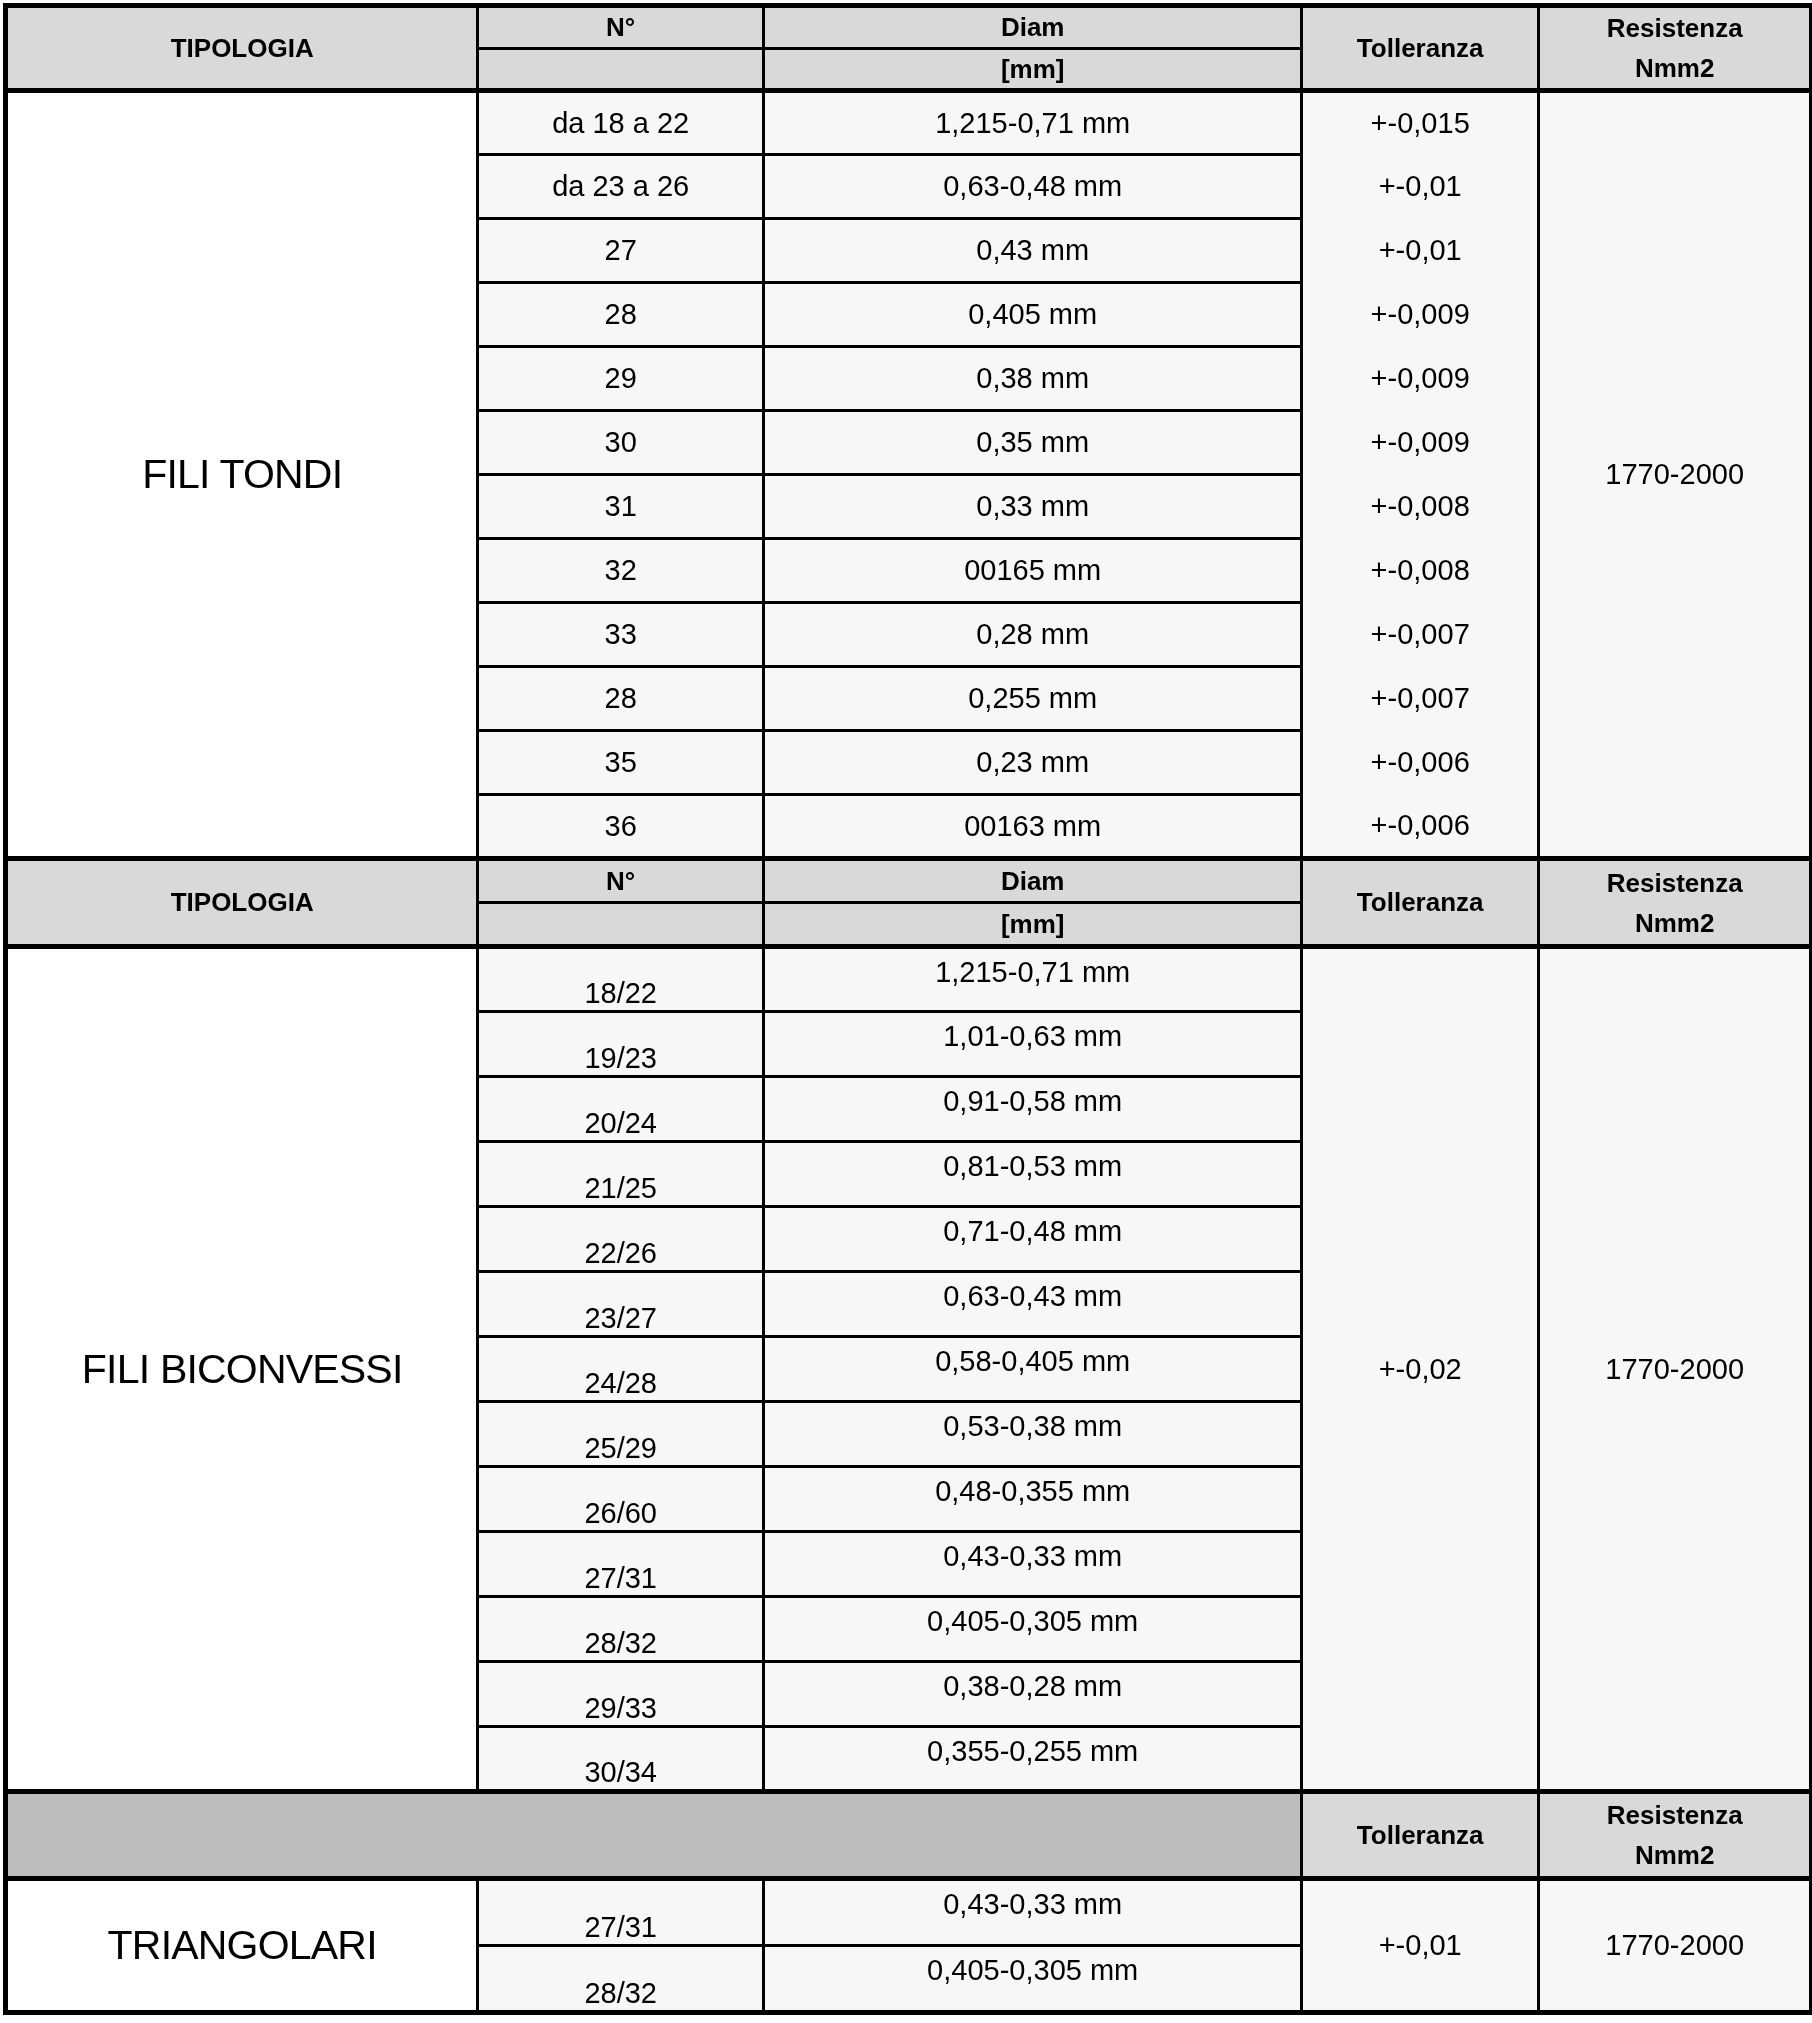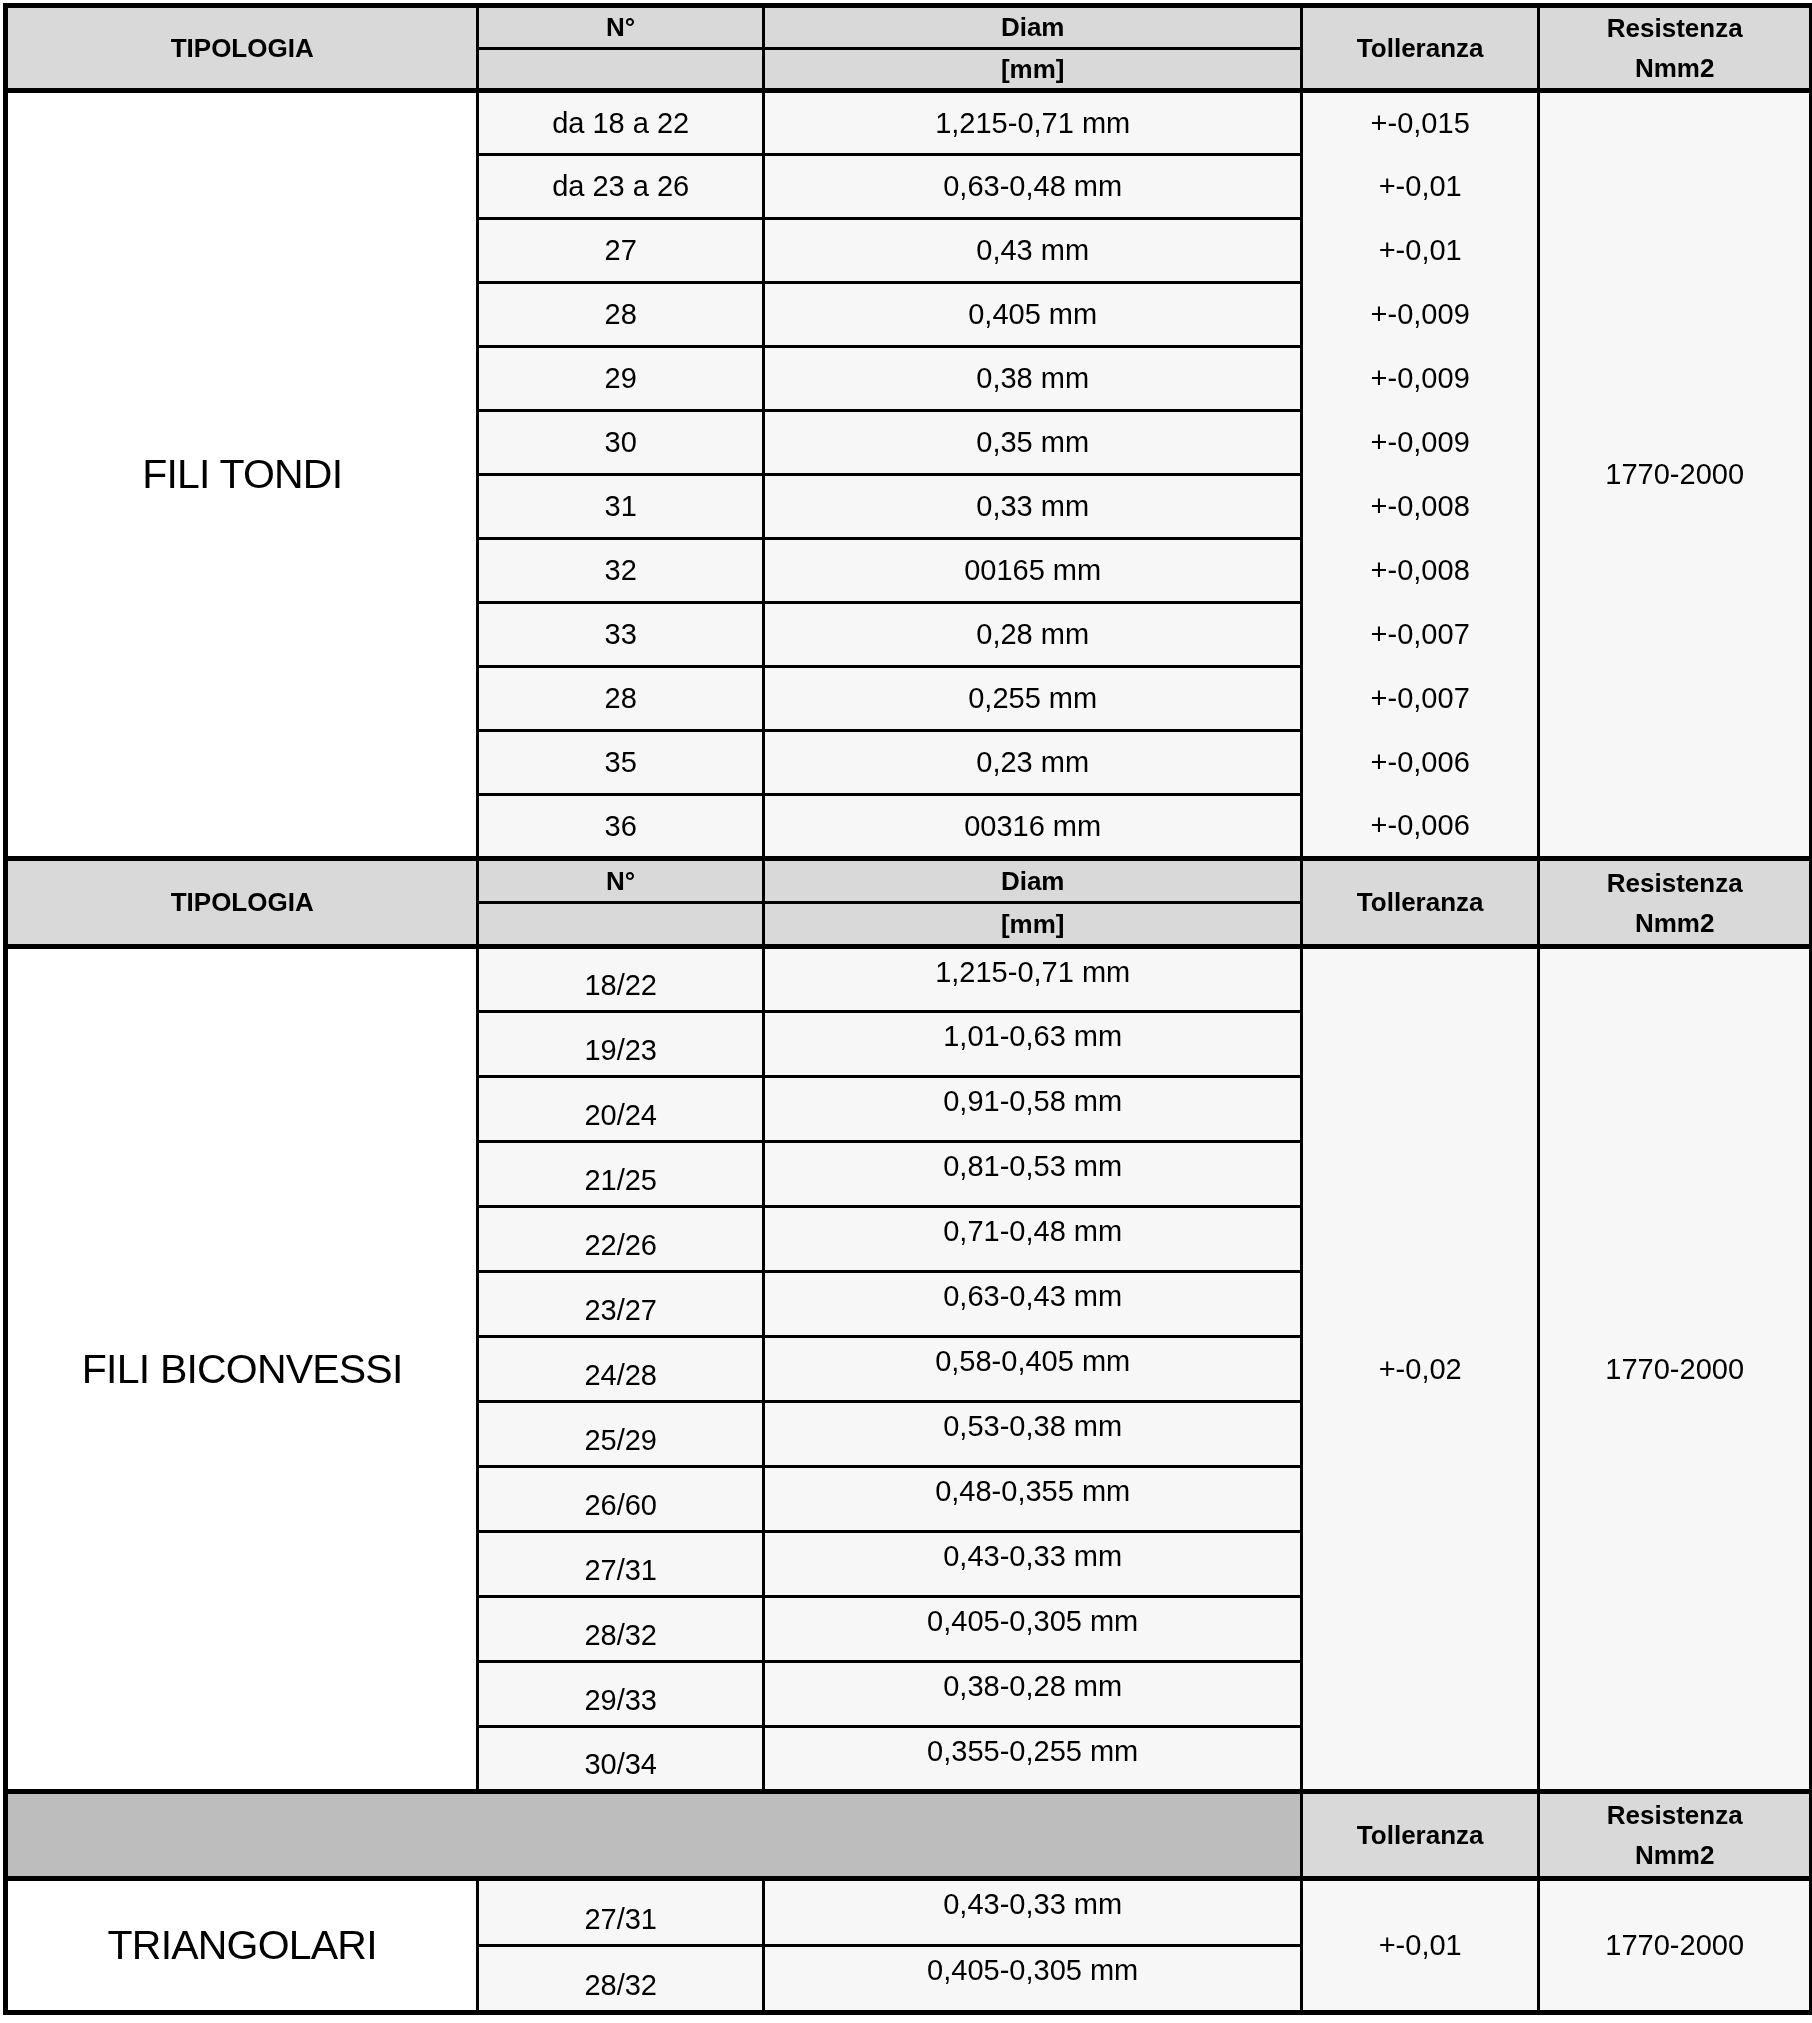--- a/index.html
+++ b/index.html
@@ -45,21 +45,21 @@
     background: var(--cell-bg, #f7f7f7);
     font-size: 29px;
   }
   .tipcell {
     background: var(--tipologia-bg, #ffffff);
     font-weight: normal;
     font-size: 41px;
     letter-spacing: -0.8px;
   }
   .noline { border-top: 0; border-bottom: 0; }
-  .low  { vertical-align: bottom; padding-bottom: 8px; }
+  .low  { vertical-align: bottom; }
   .high { vertical-align: top;    padding-top: 6.4px; }
   
   tr.h1a { height: 43px; }
   tr.h1b { height: 42px; }
   tr.s1  { height: 64px; }
   tr.h2a { height: 44px; }
   tr.h2b { height: 44px; }
   tr.s2  { height: 65px; }
   tr.h3  { height: 87px; }
   tr.s3  { height: 67px; }
@@ -144,21 +144,21 @@
       <td class="dcell">0,255 mm</td>
       <td class="tcell noline">+-0,007</td>
     </tr>
     <tr class="s1">
       <td class="ncell">35</td>
       <td class="dcell">0,23 mm</td>
       <td class="tcell noline">+-0,006</td>
     </tr>
     <tr class="s1">
       <td class="ncell">36</td>
-      <td class="dcell">00316 mm</td>
+      <td class="dcell">00163 mm</td>
       <td class="tcell noline">+-0,006</td>
     </tr>
 
     <tr class="h2a">
       <th class="hd bt bb" rowspan="2">TIPOLOGIA</th>
       <th class="hd bt">N°</th>
       <th class="hd bt">Diam</th>
       <th class="hd bt bb" rowspan="2">Tolleranza</th>
       <th class="hd bt bb" rowspan="2">
         <div class="line">Resistenza</div>

